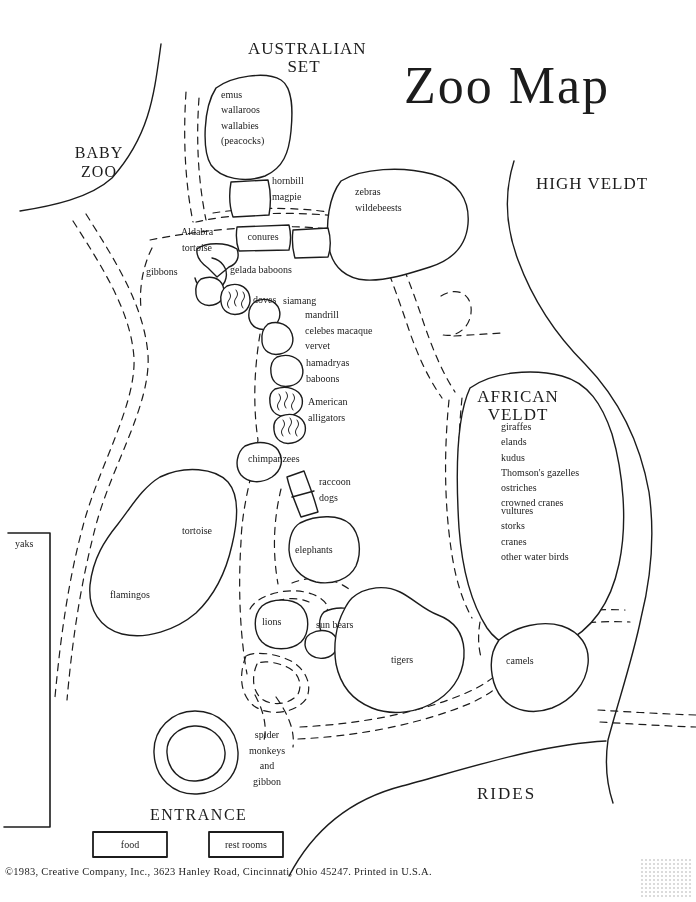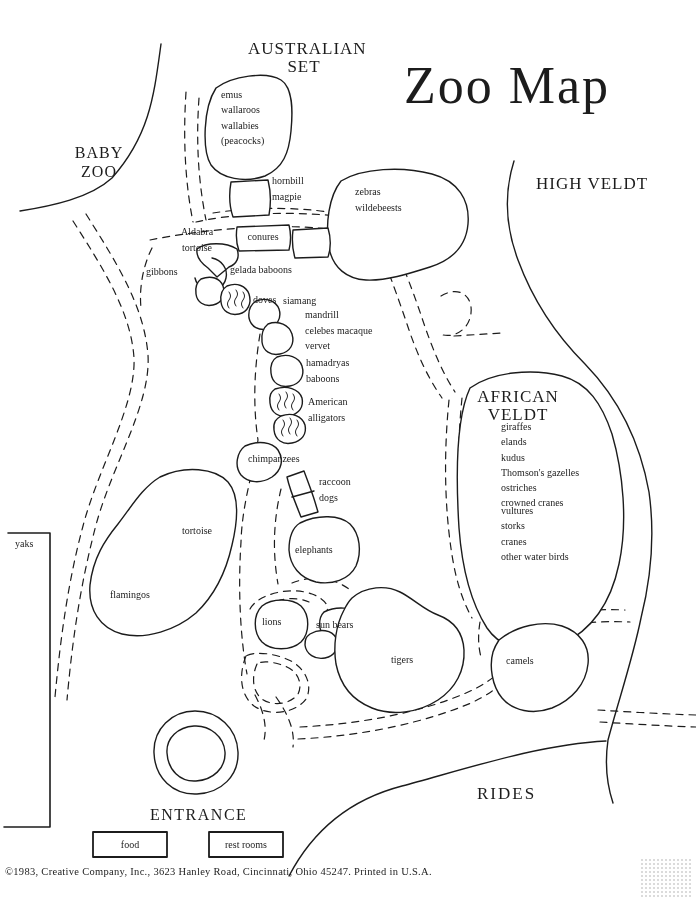--- a/index.html
+++ b/index.html
@@ -166,19 +166,23 @@
   <div class="lbl" style="left:319px;top:474px;">raccoon
 dogs</div>
   <div class="lbl" style="left:182px;top:523px;">tortoise</div>
   <div class="lbl" style="left:295px;top:542px;">elephants</div>
   <div class="lbl" style="left:110px;top:587px;">flamingos</div>
   <div class="lbl" style="left:15px;top:536px;">yaks</div>
   <div class="lbl" style="left:262px;top:614px;">lions</div>
   <div class="lbl" style="left:316px;top:617px;">sun bears</div>
   <div class="lbl" style="left:391px;top:652px;">tigers</div>
   <div class="lbl" style="left:506px;top:653px;">camels</div>
+  <div class="lbl center" style="left:237px;top:727px;width:60px;">spider
+monkeys
+and
+gibbon</div>
 
   <div class="lbl center" style="left:93px;top:837px;width:74px;text-align:center;">food</div>
   <div class="lbl center" style="left:209px;top:837px;width:74px;">rest rooms</div>
 
   <div class="copyright">©1983, Creative Company, Inc., 3623 Hanley Road, Cincinnati, Ohio 45247. Printed in U.S.A.</div>
   <div class="speckle"></div>
 </div>
 
 </body></html>

